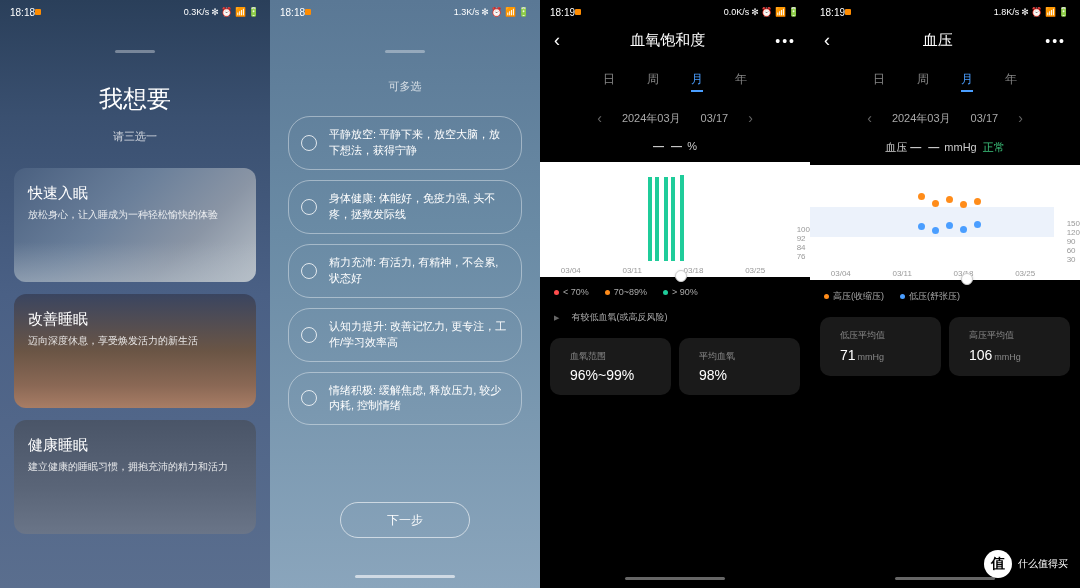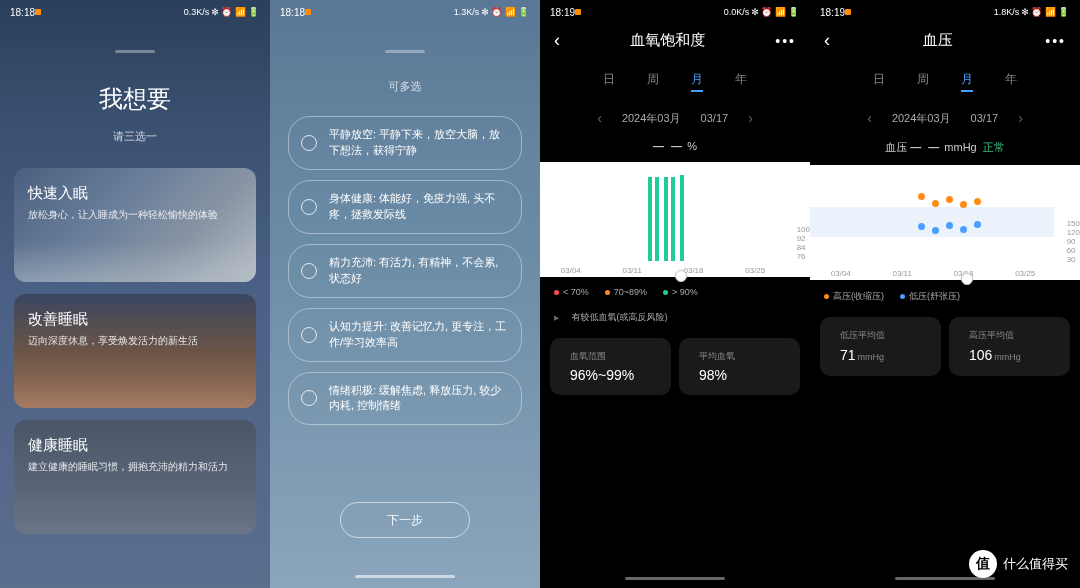--- a/index.html
+++ b/index.html
@@ -76,21 +76,21 @@
 
 .stats-row { display: flex; gap: 8px; padding: 4px 10px; }
 .stat-box { flex: 1; background: #1a1a1a; border-radius: 10px; padding: 12px 20px; }
 .stat-label { font-size: 9px; color: #888; margin-bottom: 4px; }
 .stat-val { font-size: 14px; font-weight: 500; }
 .stat-unit { font-size: 9px; color: #888; margin-left: 2px; }
 
 
 .watermark { position: absolute; bottom: 10px; right: 12px; display: flex; align-items: center; gap: 6px; z-index: 20; }
 .wm-circle { width: 28px; height: 28px; background: #fff; color: #000; border-radius: 50%; display: flex; align-items: center; justify-content: center; font-size: 14px; font-weight: bold; }
-.wm-text { color: #fff; font-size: 13px; font-weight: 500; }
+.wm-text { color: #fff; font-size: 10px; font-weight: 500; }
 
 .nav-bar-dark { position: absolute; bottom: 8px; left: 50%; transform: translateX(-50%); width: 100px; height: 3px; background: rgba(255,255,255,0.4); border-radius: 2px; }
 .normal-tag { color: #3cc47c; }
 </style>
 </head>
 <body>
 
 <div class="screen s1">
   <div class="status-bar">
     <div class="status-left">

